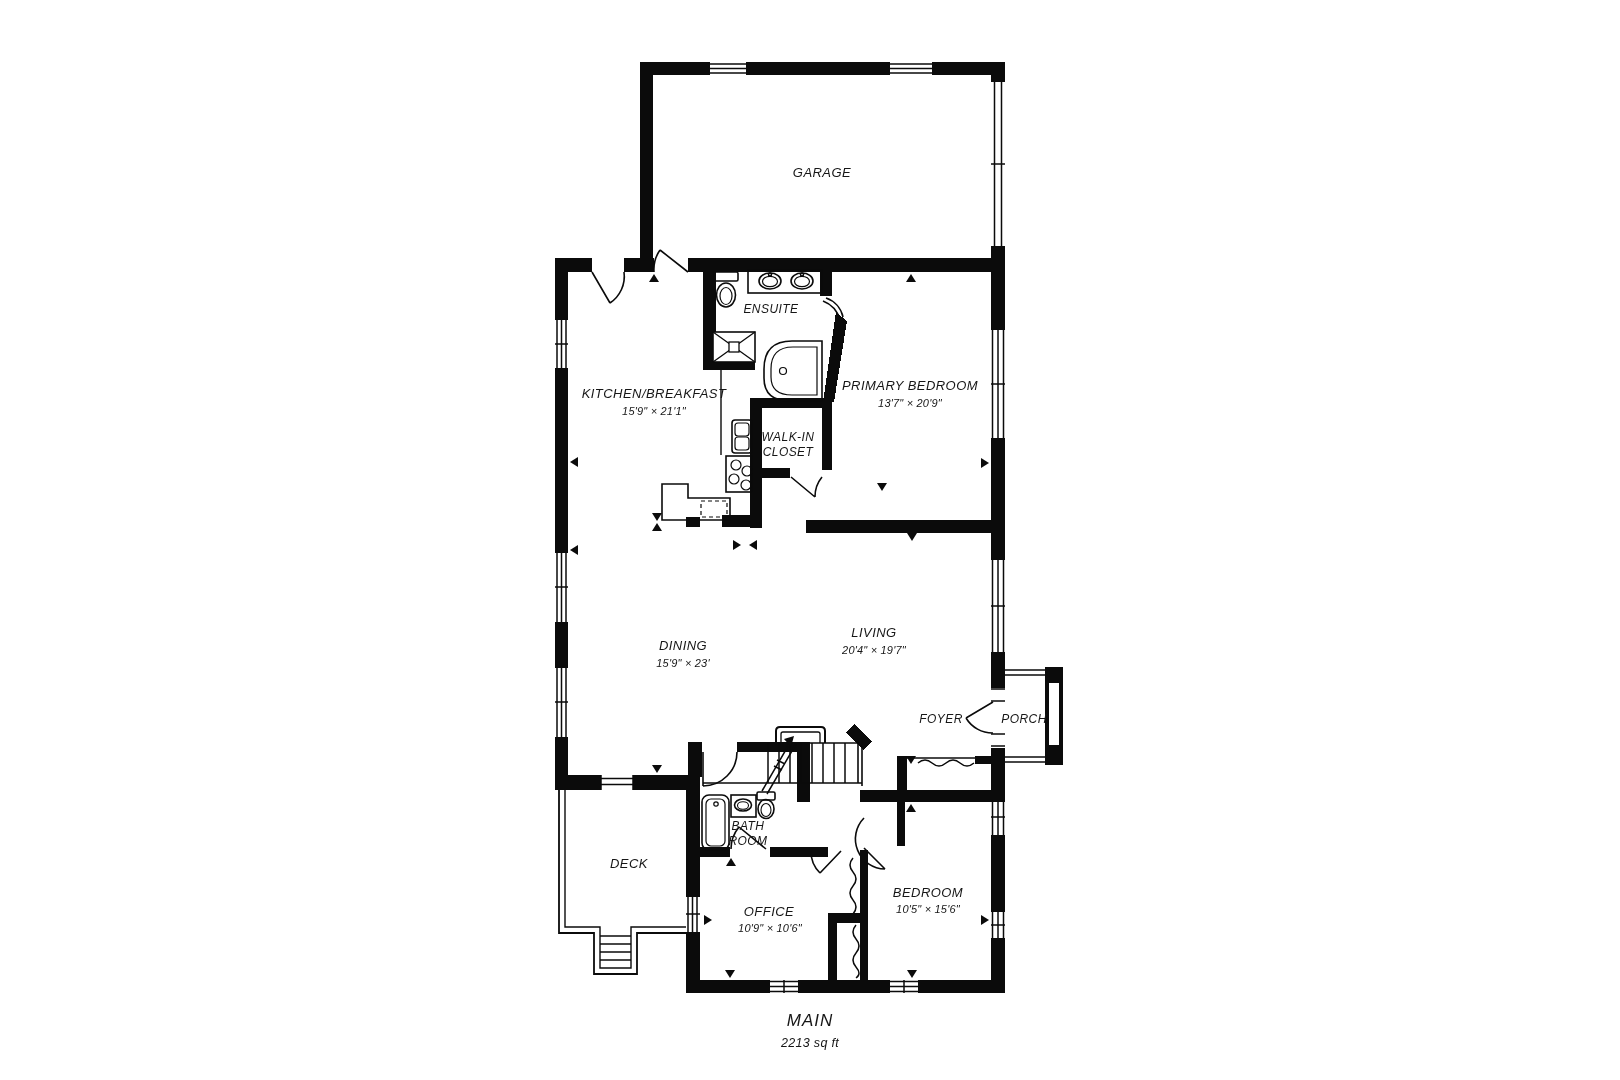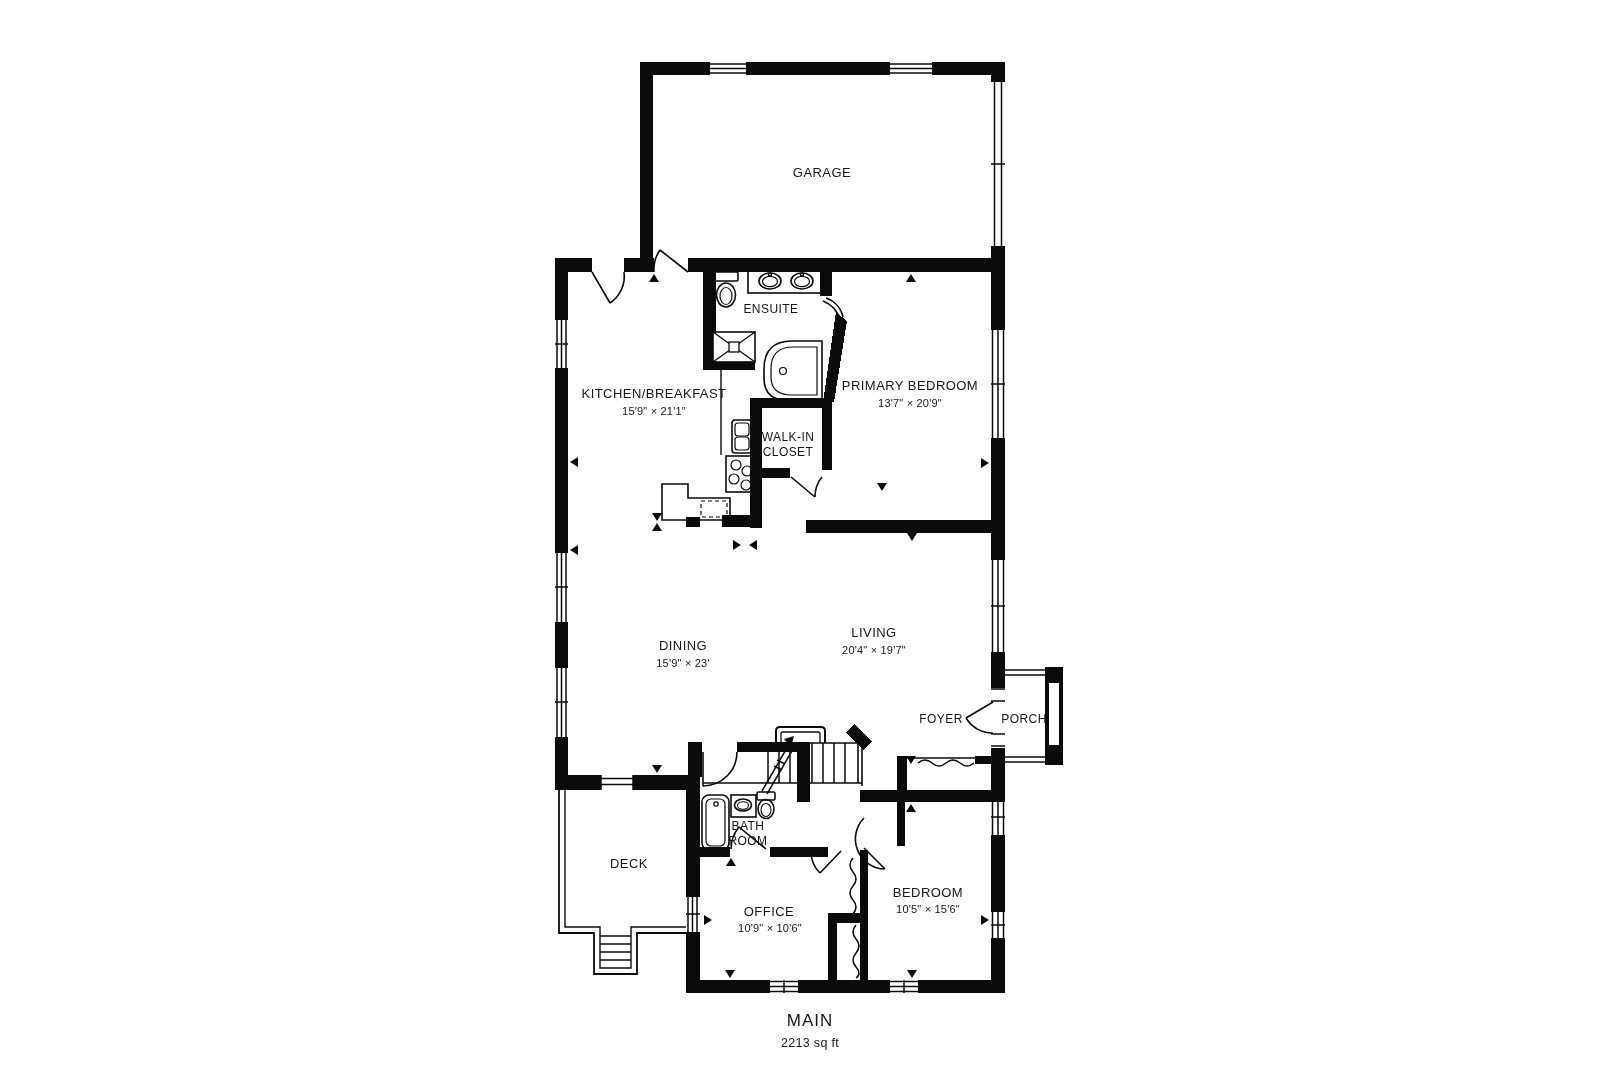--- a/index.html
+++ b/index.html
@@ -1,18 +1,18 @@
 <!DOCTYPE html>
 <html><head>
 <meta charset="utf-8">
 <style>
   html,body{margin:0;padding:0;background:#ffffff;}
   .stage{
     position:relative;width:1620px;height:1080px;background:#ffffff;
-    font-family:"Liberation Sans",sans-serif;overflow:hidden;
+    font-family:"Liberation Sans",sans-serif;overflow:hidden;font-style:italic;
   }
   svg{display:block;}
   text{fill:#161616;text-anchor:middle;letter-spacing:.45px;}
   .room{font-size:13px;}
   .room-sm{font-size:12px;}
   .dims{font-size:11px;letter-spacing:.2px;}
   .title{font-size:17px;letter-spacing:1px;}
   .area{font-size:12.5px;letter-spacing:.3px;}
   .thin{stroke:#0b0b0b;fill:none;}
 </style>

